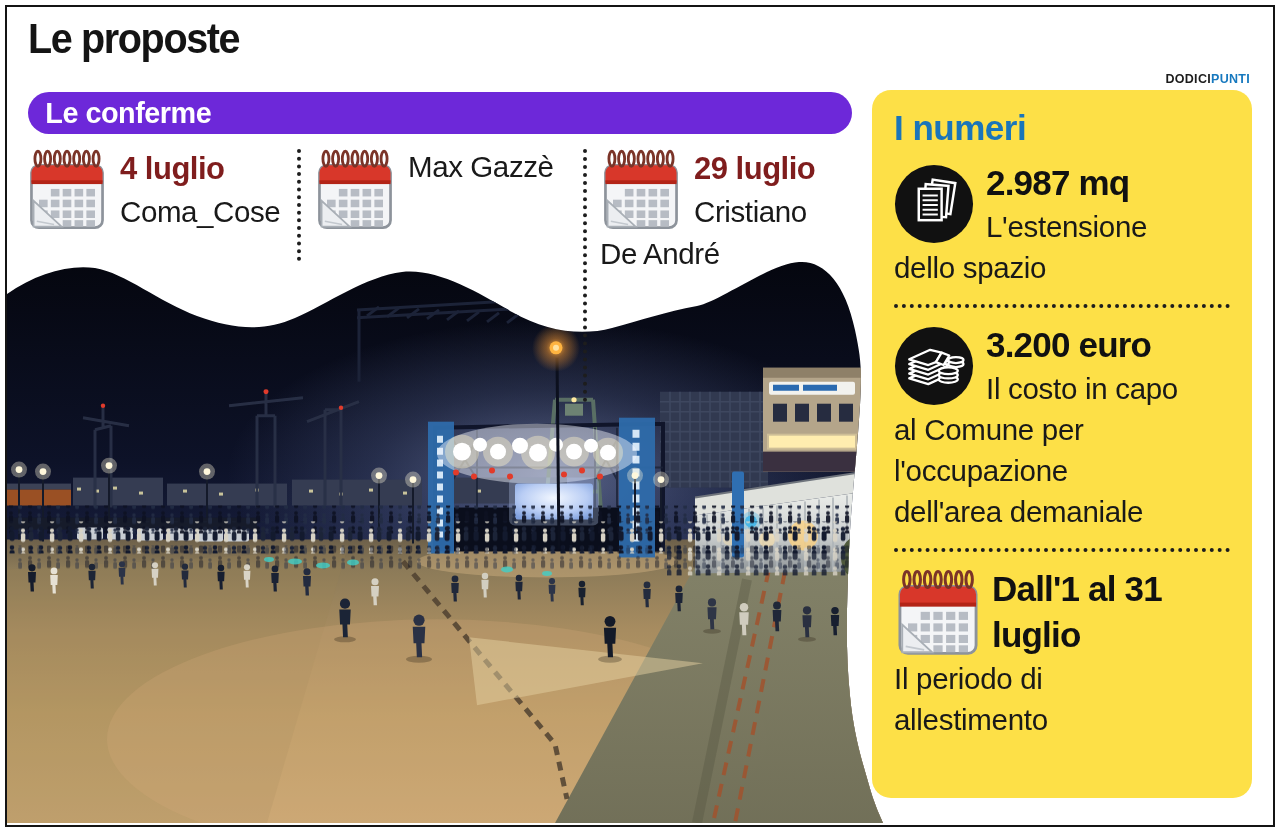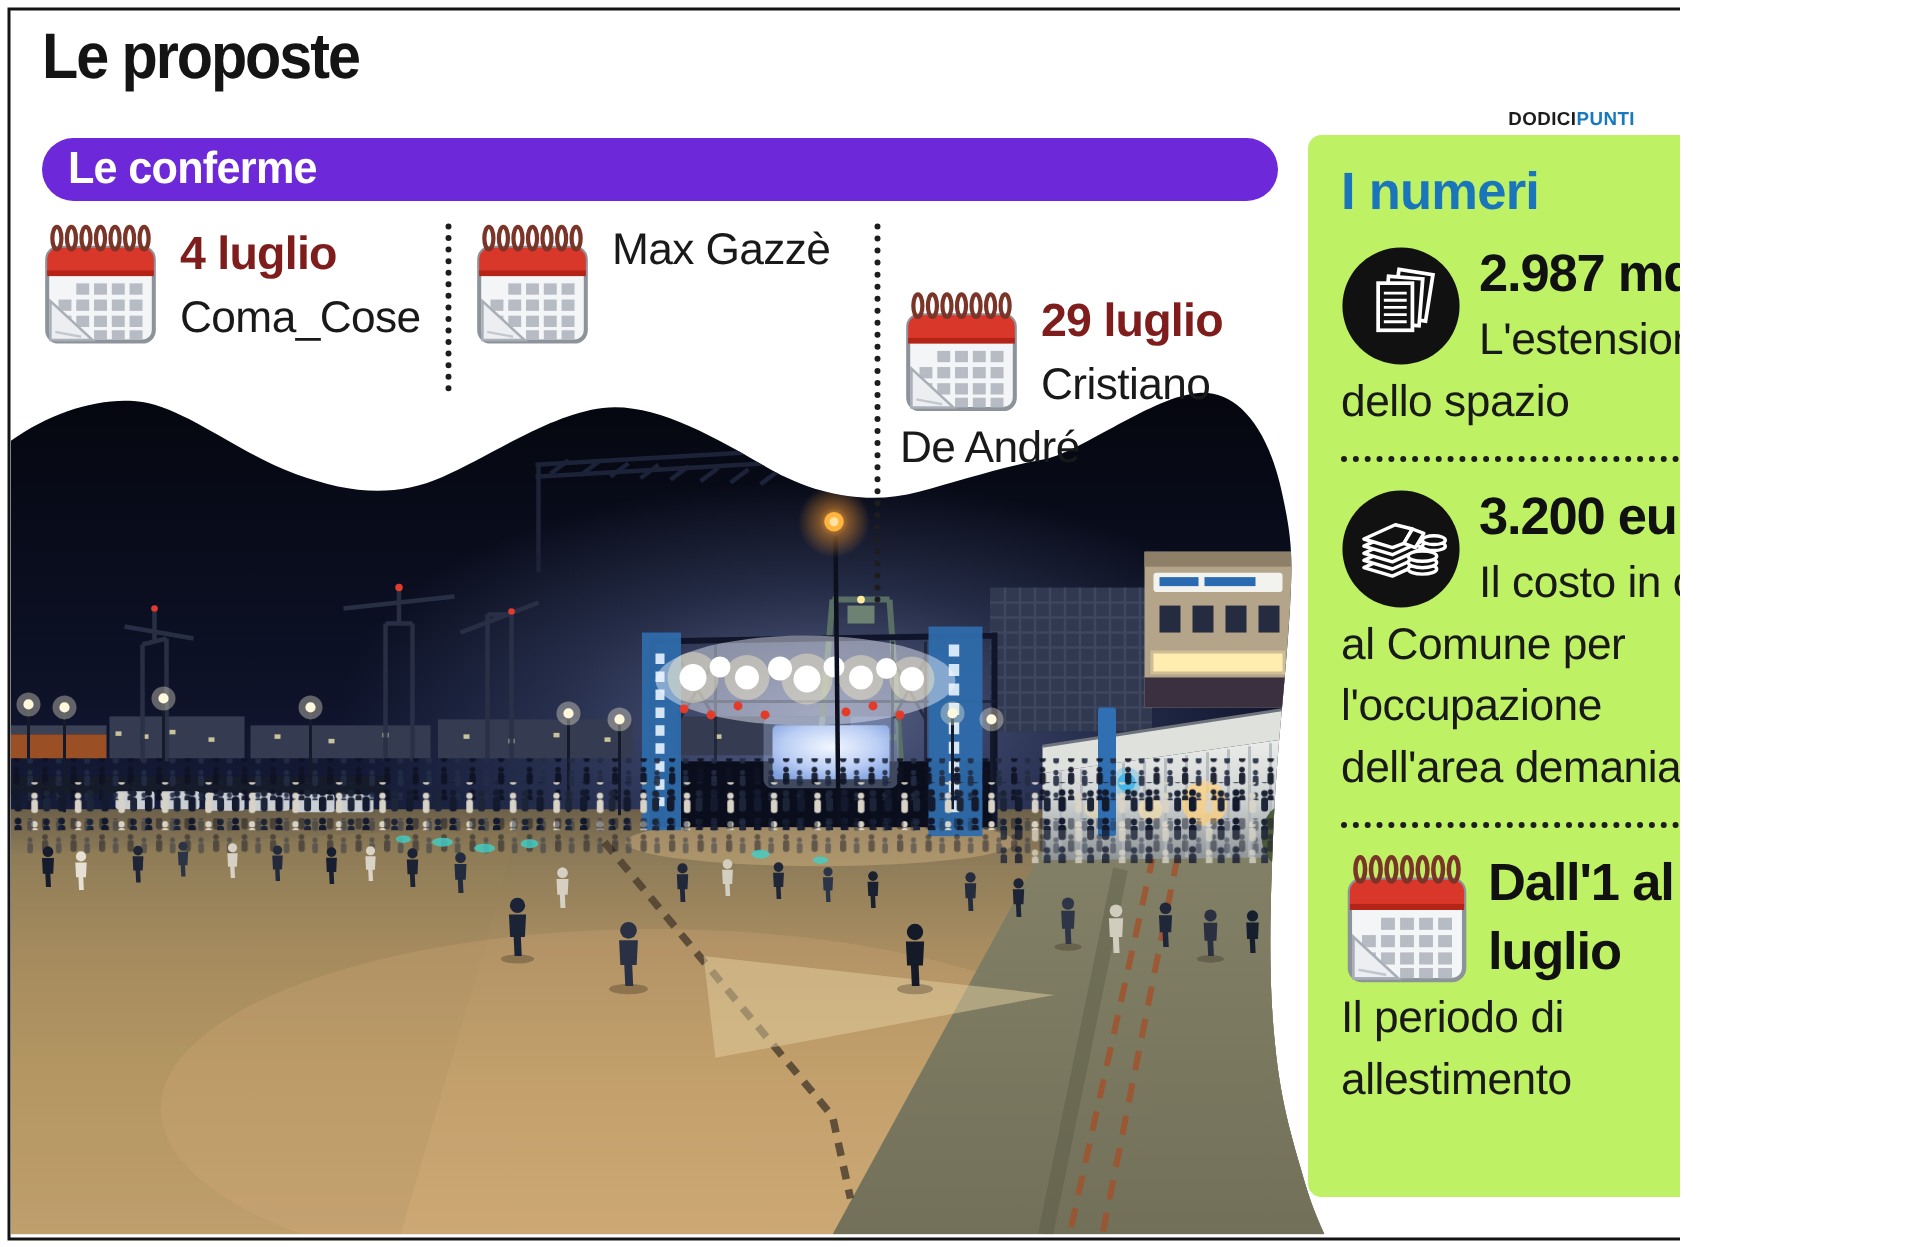--- a/index.html
+++ b/index.html
@@ -1,38 +1,38 @@
 <!DOCTYPE html>
 <html><head>
 <meta charset="utf-8">
 <style>
   html,body{margin:0;padding:0;background:#fff;}
   body{font-family:"Liberation Sans","DejaVu Sans",sans-serif;}
-  .canvas{position:relative;width:1120px;height:831px;background:#fff;overflow:hidden;}
+  .canvas{position:relative;width:1280px;height:831px;background:#fff;overflow:hidden;}
   .frame{position:absolute;left:5px;top:5px;width:1266px;height:818px;border:2px solid #141414;z-index:5;pointer-events:none;}
 
   .title{position:absolute;left:28px;top:14px;font-size:43px;font-weight:bold;color:#141414;
          letter-spacing:-1.5px;transform:scaleX(.92);transform-origin:0 0;white-space:nowrap;z-index:4;}
   .brand{position:absolute;top:24px;right:30px;font-size:12.5px;font-weight:bold;letter-spacing:.3px;z-index:4;margin-top:48px;}
   .brand .b1{color:#1c1c1c;} .brand .b2{color:#1779bf;}
 
   .banner{position:absolute;left:28px;top:92px;width:824px;height:42px;border-radius:21px;background:#6d28d9;z-index:4;}
   .banner span{display:inline-block;padding-left:18px;font-size:30px;font-weight:bold;color:#fff;line-height:42px;
                letter-spacing:-.5px;transform:scaleX(.96);transform-origin:0 0;white-space:nowrap;}
 
   .conf-item{position:absolute;top:146px;z-index:4;}
-  .conf-0{left:26px;width:268px;} .conf-1{left:314px;width:262px;} .conf-2{left:600px;width:254px;margin-top:45px;}
+  .conf-0{left:26px;width:268px;} .conf-1{left:314px;width:262px;} .conf-2{left:600px;width:254px;}
   .cal-icon{float:left;width:82px;height:84px;margin:2px 12px 0 0;}
   .conf-date{display:block;font-size:31px;font-weight:bold;color:#7f1d1d;line-height:45px;letter-spacing:-.5px;}
   .conf-artist{font-size:29.5px;color:#191919;line-height:42px;letter-spacing:-.4px;white-space:pre-line;}
   .vsep{position:absolute;width:0;border-left:4.5px dotted #1d1d1d;z-index:4;}
   .vsep-1{left:297px;top:149px;height:112px;}
   .vsep-2{left:583px;top:149px;height:253px;}
 
-  .panel{position:absolute;left:872px;top:90px;width:380px;height:708px;border-radius:9px;background:#bef264;
+  .panel{position:absolute;left:872px;top:90px;width:380px;height:708px;border-radius:19px;background:#fde047;
          box-sizing:border-box;padding:16px 22px 0 22px;z-index:3;}
   .panel-title{font-size:35px;font-weight:bold;color:#1a75ba;letter-spacing:-.5px;margin:2px 0 12px 0;}
   .num-item{font-size:29.5px;line-height:41px;color:#191919;letter-spacing:-.3px;overflow:hidden;}
   .num-icon{float:left;width:80px;height:80px;margin:4px 12px 0 0;}
   .num-icon-cal{float:left;width:88px;height:90px;margin:2px 10px 0 0;}
   .num-value{display:block;font-size:35px;font-weight:bold;line-height:46px;letter-spacing:-.8px;color:#111;white-space:pre-line;}
   .num-desc{white-space:pre-line;}
   .hsep{border-top:4.5px dotted #1d1d1d;margin:16px 0 14px 0;clear:both;}
 
   .photo{position:absolute;left:7px;top:240px;width:877px;height:583px;z-index:1;

